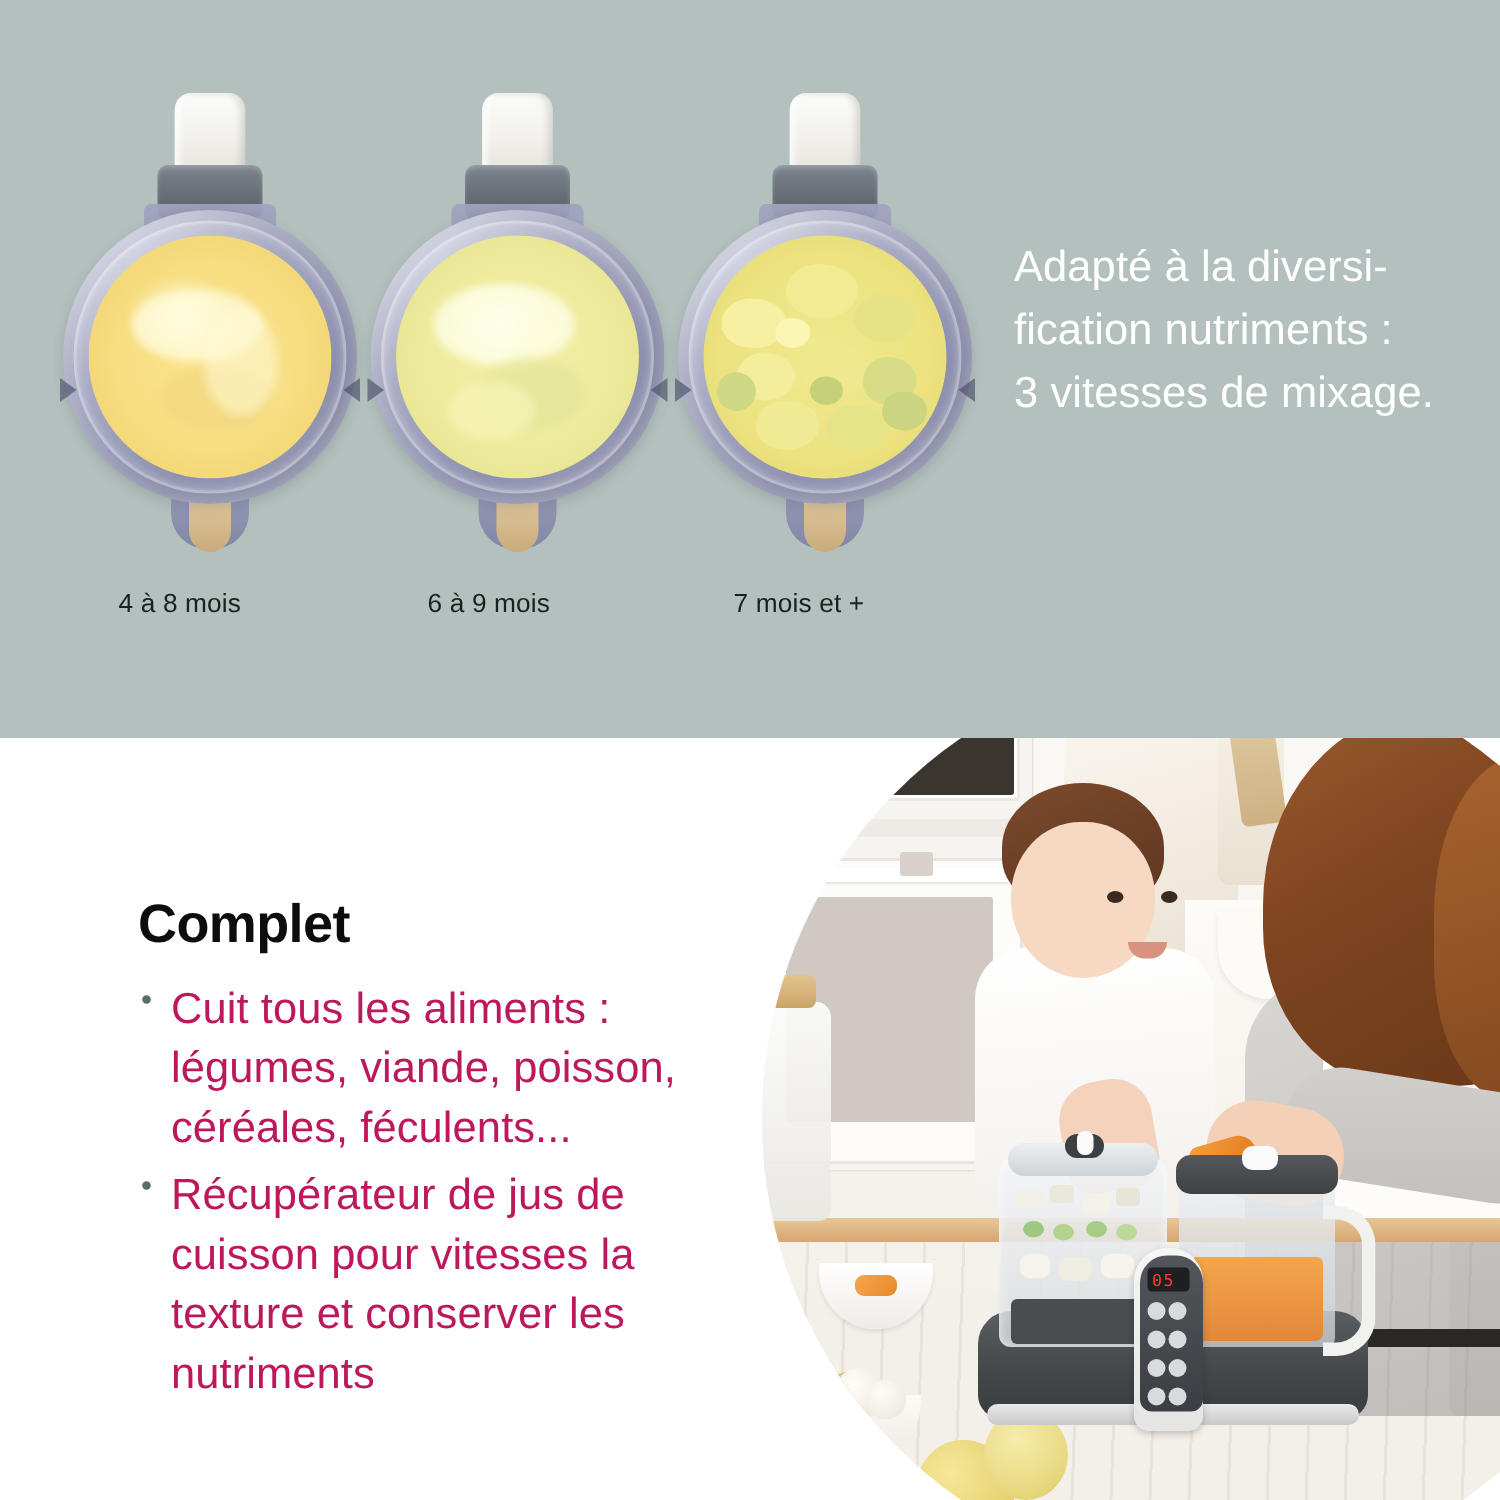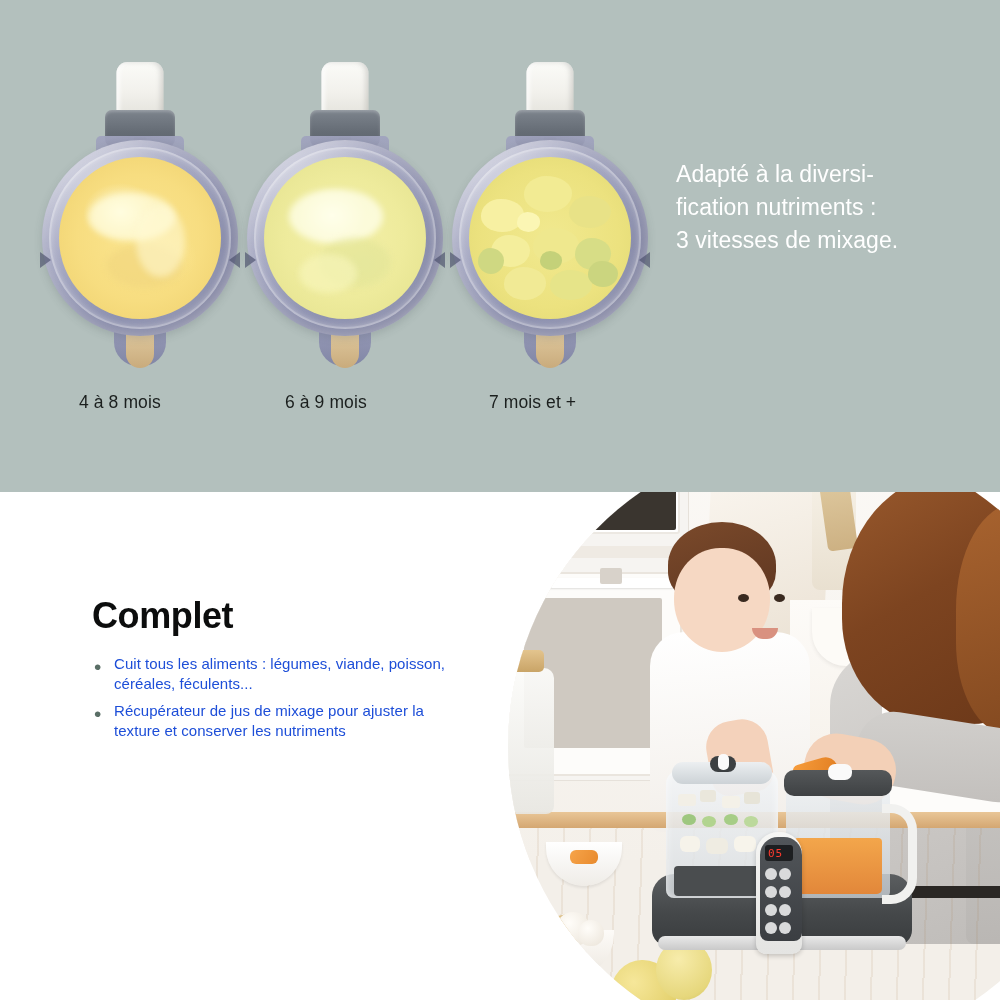--- a/index.html
+++ b/index.html
@@ -126,21 +126,21 @@
   .age.a2{left:285px;}
   .age.a3{left:489px;}
 
   
   .top-copy{position:absolute;left:676px;top:158px;width:310px;}
   .h-evolutif{
     margin:0 0 22px 0;font-size:36px;font-weight:800;color:#0c0d0d;
     letter-spacing:-.4px;line-height:1.0;
   }
   .p-evolutif{
-    margin:0;font-size:23px;line-height:1.44;color:#ffffff;letter-spacing:.05px;font-weight:400;
+    margin:0;font-size:29px;line-height:1.44;color:#ffffff;letter-spacing:.05px;font-weight:400;
   }
 
   
   .bottom-panel{
     position:absolute;left:0;top:492px;width:1000px;height:508px;background:#ffffff;
   }
 
   
   .photo-wrap{
     position:absolute;left:480px;top:0;width:520px;height:508px;overflow:hidden;
@@ -243,21 +243,21 @@
   .cork{position:absolute;left:10px;top:-18px;width:34px;height:22px;background:linear-gradient(180deg,#e3c48e,#c9a467);border-radius:5px;}
 
   
   .bottom-copy{position:absolute;left:92px;top:106px;width:380px;}
   .h-complet{
     margin:0 0 20px 0;font-size:36px;font-weight:800;color:#0c0d0d;letter-spacing:-.4px;line-height:1;
   }
   .blist{margin:0;padding:0;list-style:none;}
   .blist li{
     position:relative;padding-left:22px;margin-bottom:6px;
-    font-size:15px;line-height:1.36;color:#1d4ed8;letter-spacing:.05px;
+    font-size:29px;line-height:1.36;color:#be185d;letter-spacing:.05px;
   }
   .blist li::before{
     content:"\2022";position:absolute;left:2px;top:-1px;color:#5a6e66;font-size:21px;
   }
 </style>
 </head>
 <body>
 
 <div class="page">
 
@@ -471,17 +471,17 @@
           </div>
 
         </div>
       </div>
     </div>
 
     <div class="bottom-copy">
       <h2 class="h-complet">Complet</h2>
       <ul class="blist">
         <li>Cuit tous les aliments : légumes, viande, poisson, céréales, féculents...</li>
-        <li>Récupérateur de jus de mixage pour ajuster la texture et conserver les nutriments</li>
+        <li>Récupérateur de jus de cuisson pour vitesses la texture et conserver les nutriments</li>
       </ul>
     </div>
   </section>
 </div>
 
 </body></html>

